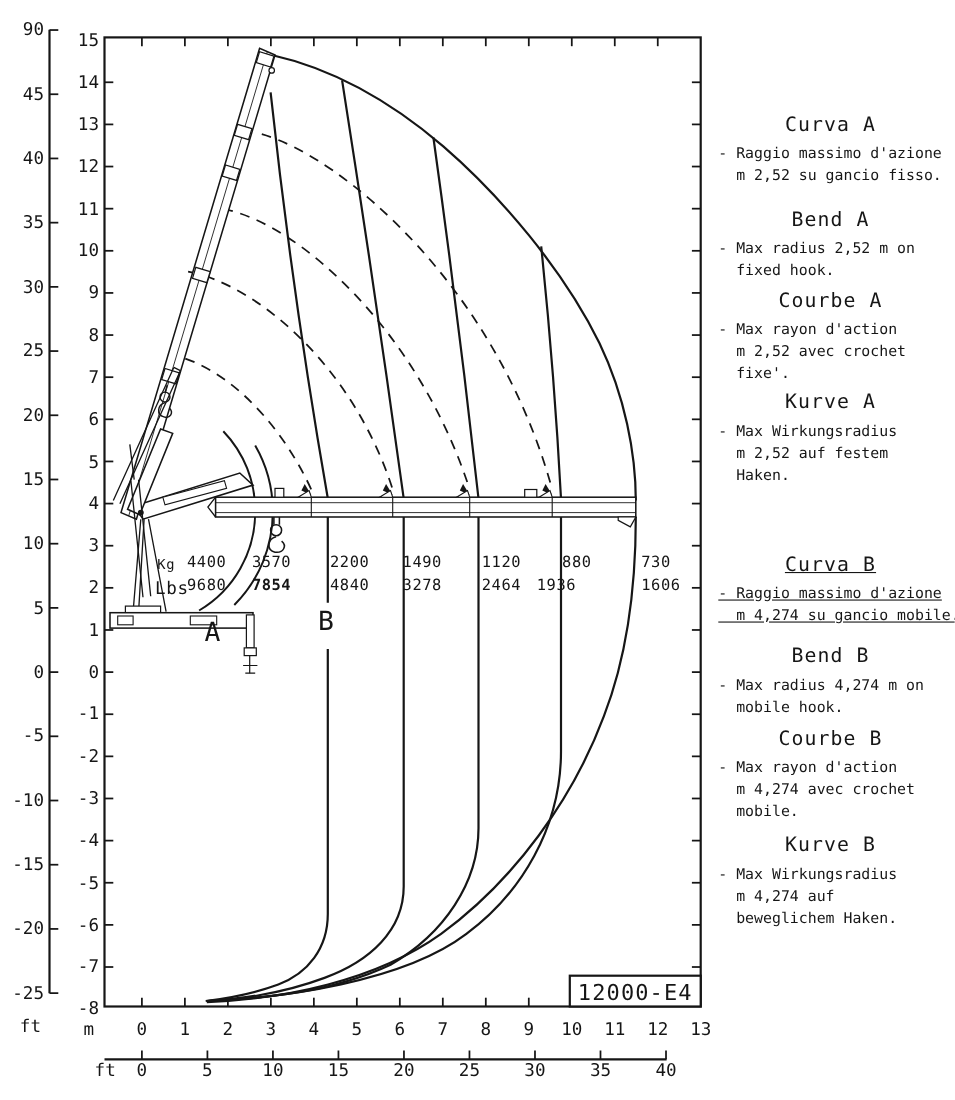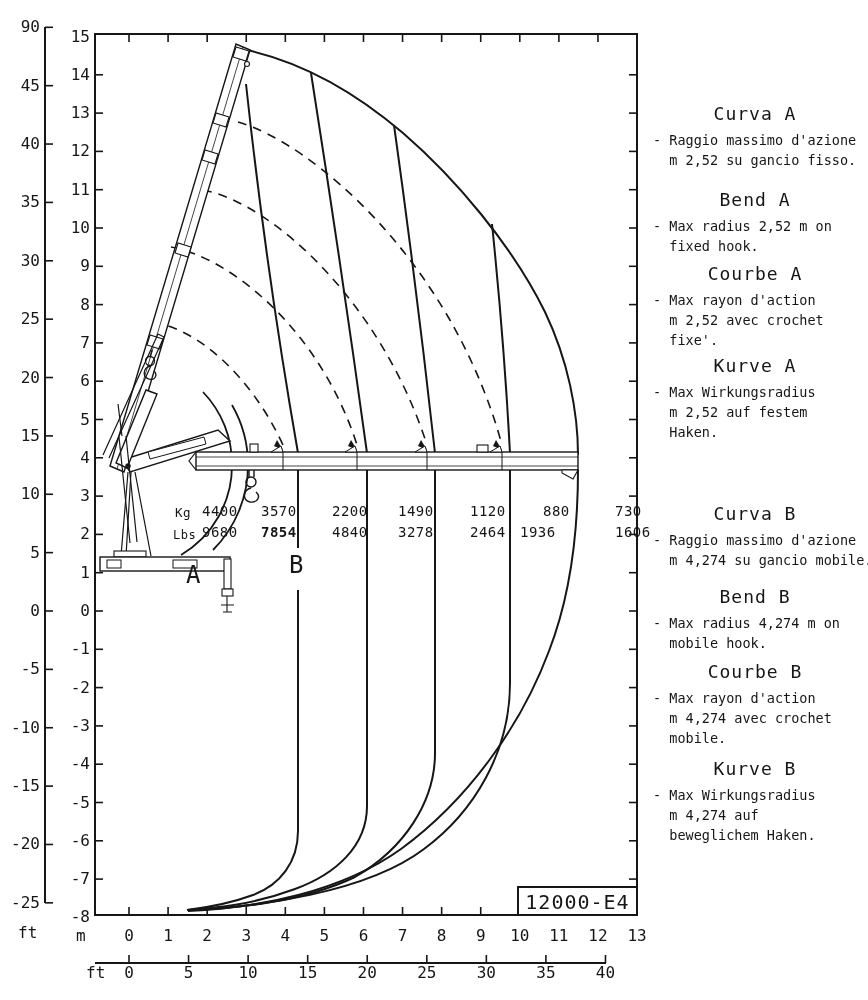--- a/index.html
+++ b/index.html
@@ -3,23 +3,23 @@
 <meta charset="utf-8">
 <style>
   html,body{margin:0;padding:0;background:#fff;}
   #canvas{position:relative;width:868px;height:1000px;background:#fff;overflow:hidden;
           font-family:"DejaVu Sans Mono","Liberation Mono",monospace;color:#161616;}
   .abs{position:absolute;}
   svg{position:absolute;left:0;top:0;}
   .ticklabel{font-size:16px;line-height:20px;}
   .r{text-align:right;}
   .c{text-align:center;}
-  .loadval{font-size:14px;line-height:16px;letter-spacing:.5px;margin-left:32px;}
+  .loadval{font-size:14px;line-height:16px;letter-spacing:.5px;}
   .loadunit-kg{font-size:12.5px;}
-  .loadunit-lbs{font-size:12px;}
+  .loadunit-lbs{font-size:16px;}
   .legend-sec{position:absolute;left:653px;width:204px;}
   .legend-h{font-size:18px;line-height:28px;text-align:center;letter-spacing:1px;}
   .legend-line{font-size:13.5px;line-height:20px;white-space:pre;letter-spacing:0;}
   .curveletter{font-size:24px;line-height:26px;}
   .modelbox{font-size:20px;line-height:32px;text-align:center;letter-spacing:1px;}
 </style>
 </head>
 <body>
 
 <div id="canvas">
@@ -342,21 +342,21 @@
         </div>
       </div>
       <div class="legend-sec" style="top: 352px;">
         <div class="legend-h">Kurve A</div>
         <div style="margin-top: 2px;">
           <div class="legend-line">- Max Wirkungsradius</div>
           <div class="legend-line">  m 2,52 auf festem</div>
           <div class="legend-line">  Haken.</div>
         </div>
       </div>
-      <div class="legend-sec" style="top: 500px;">
+      <div class="legend-sec" style="top: 500px; text-decoration: underline;">
         <div class="legend-h">Curva B</div>
         <div style="margin-top: 2px;">
           <div class="legend-line">- Raggio massimo d'azione</div>
           <div class="legend-line">  m 4,274 su gancio mobile.</div>
         </div>
       </div>
       <div class="legend-sec" style="top: 583px;">
         <div class="legend-h">Bend B</div>
         <div style="margin-top: 2px;">
           <div class="legend-line">- Max radius 4,274 m on</div>

